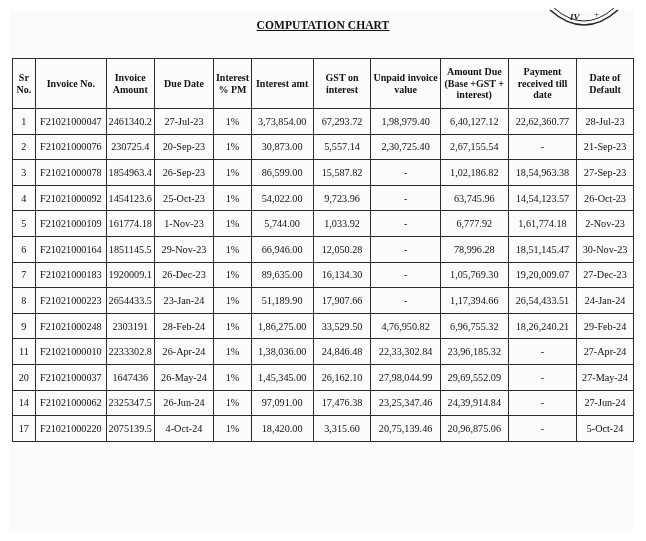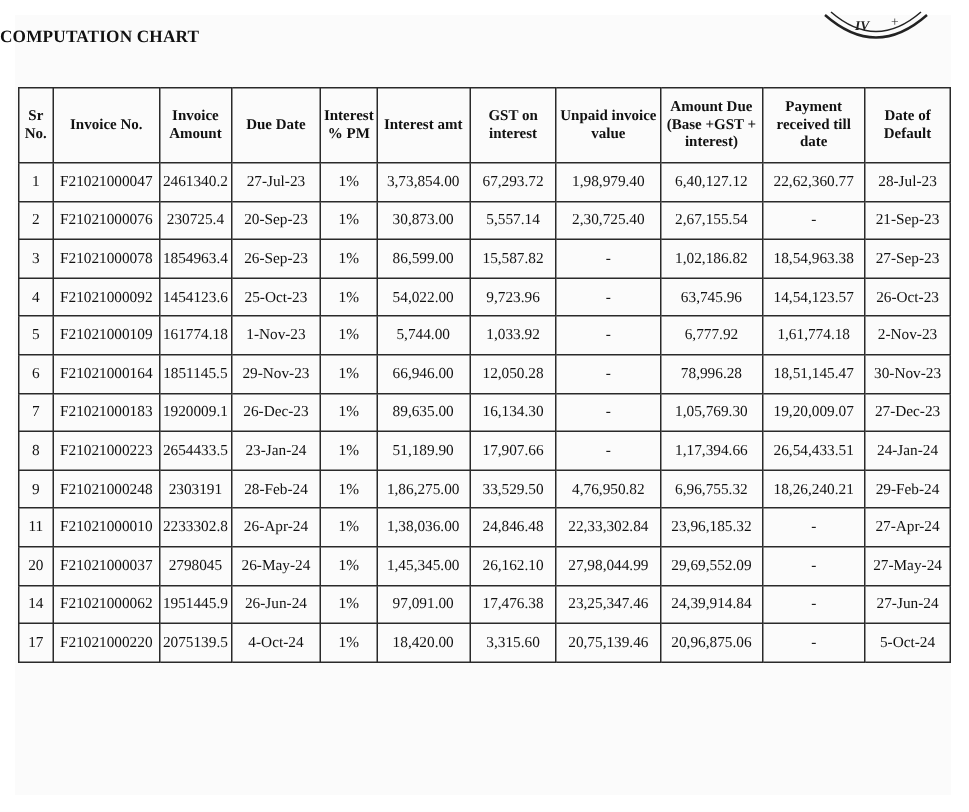--- a/index.html
+++ b/index.html
@@ -5,22 +5,22 @@
     html, body { margin: 0; padding: 0; background: #ffffff; }
     body {
       width: 646px; height: 541px; position: relative; overflow: hidden;
       font-family: "Liberation Serif", "DejaVu Serif", serif; color: #111;
     }
     .page-bg {
       position: absolute; left: 10px; top: 10px; width: 624px; height: 520px;
       background: #fbfbfb;
     }
     .title {
-      position: absolute; left: 0; right: 0; top: 19px; text-align: left;
-      font-weight: bold; font-size: 11.5px; letter-spacing: 0.1px;
+      position: absolute; left: 0; right: 0; top: 19px; text-align: center;
+      font-weight: bold; font-size: 11.5px; text-decoration: underline; letter-spacing: 0.1px;
     }
     .stamp {
       position: absolute; left: 548px; top: 6px; width: 72px; height: 26px; overflow: hidden; text-decoration: underline;
     }
     .stamp svg { display: block; }
     table {
       position: absolute; left: 12px; top: 58px; width: 622px;
       border-collapse: collapse; table-layout: fixed;
       font-size: 10.2px;
     }
@@ -208,34 +208,34 @@
         <td>1,38,036.00</td>
         <td>24,846.48</td>
         <td>22,33,302.84</td>
         <td>23,96,185.32</td>
         <td>-</td>
         <td>27-Apr-24</td>
       </tr>
       <tr>
         <td>20</td>
         <td>F21021000037</td>
-        <td>2798045</td>
+        <td>1647436</td>
         <td>26-May-24</td>
         <td>1%</td>
         <td>1,45,345.00</td>
         <td>26,162.10</td>
         <td>27,98,044.99</td>
         <td>29,69,552.09</td>
         <td>-</td>
         <td>27-May-24</td>
       </tr>
       <tr>
         <td>14</td>
         <td>F21021000062</td>
-        <td>1951445.9</td>
+        <td>2325347.5</td>
         <td>26-Jun-24</td>
         <td>1%</td>
         <td>97,091.00</td>
         <td>17,476.38</td>
         <td>23,25,347.46</td>
         <td>24,39,914.84</td>
         <td>-</td>
         <td>27-Jun-24</td>
       </tr>
       <tr>

